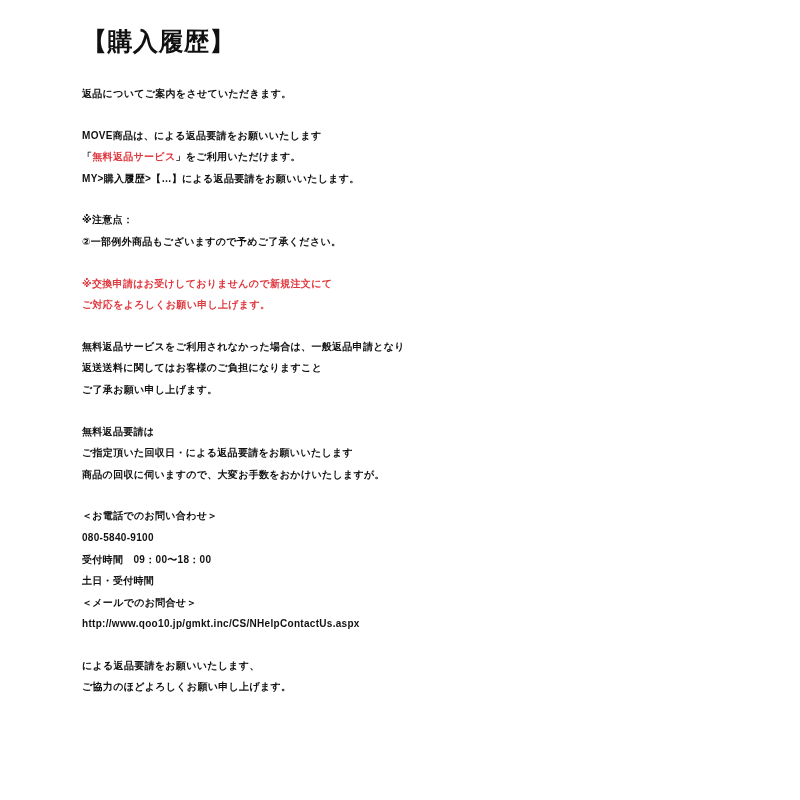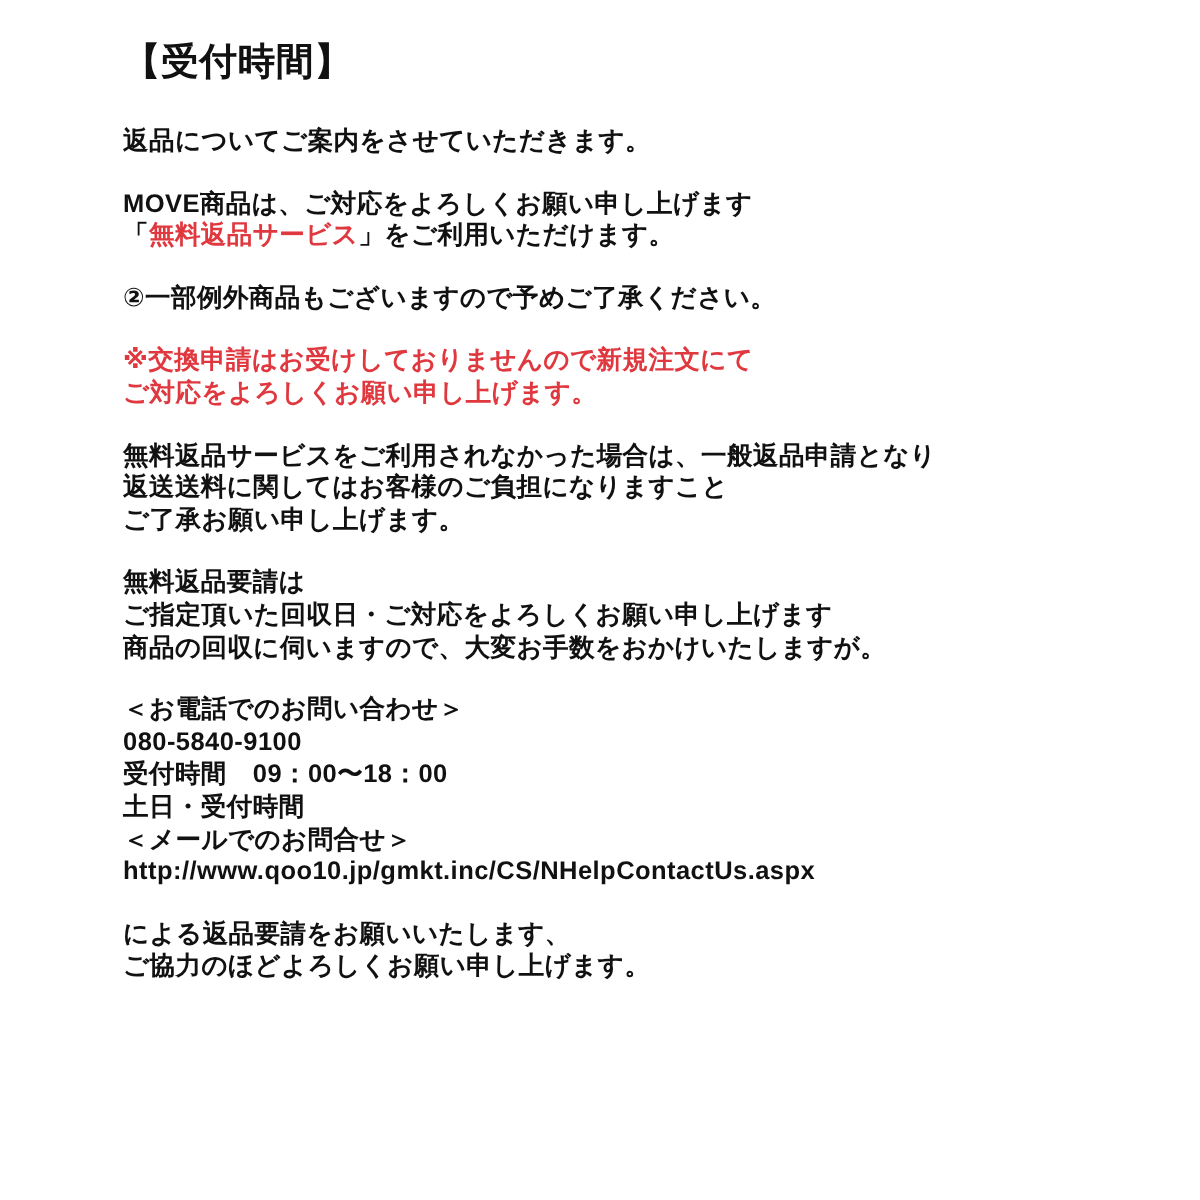--- a/index.html
+++ b/index.html
@@ -22,69 +22,71 @@
     top: 26px;
     width: 660px;
   }
   .doc-title {
     font-size: 25px;
     letter-spacing: 0.5px;
     margin: 0 0 27px 0;
     line-height: 1.2;
   }
   .para {
-    font-size: 17px;
+    font-size: 10px;
     line-height: 21.6px;
     margin: 0 0 20px 0;
     letter-spacing: 0.3px;
     white-space: nowrap;
   }
   .para .line { display: block; }
   .red { color: var(--accent-red, #e0383f); }
   .url-link {
     color: #111111;
     text-underline-offset: 2px;
     text-decoration-thickness: 2px;
     cursor: pointer;
   }
 </style>
 </head>
 <body style="background: rgb(255, 255, 255); color: rgb(17, 17, 17);">
 
 <div class="doc">
 
-  <h1 class="doc-title">【受付時間】</h1>
+  <h1 class="doc-title">【購入履歴】</h1>
 
   <p class="para">
     <span class="line">返品についてご案内をさせていただきます。</span>
   </p>
 
   <p class="para">
-    <span class="line">MOVE商品は、ご対応をよろしくお願い申し上げます</span>
+    <span class="line">MOVE商品は、による返品要請をお願いいたします</span>
     <span class="line"><span>「</span><span class="red">無料返品サービス</span><span>」をご利用いただけます。</span></span>
+    <span class="line">MY&gt;購入履歴&gt;【…】による返品要請をお願いいたします。</span>
   </p>
 
   <p class="para">
+    <span class="line">※注意点：</span>
     <span class="line">②一部例外商品もございますので予めご了承ください。</span>
   </p>
 
   <p class="para red">
     <span class="line">※交換申請はお受けしておりませんので新規注文にて</span>
     <span class="line">ご対応をよろしくお願い申し上げます。</span>
   </p>
 
   <p class="para">
     <span class="line">無料返品サービスをご利用されなかった場合は、一般返品申請となり</span>
     <span class="line">返送送料に関してはお客様のご負担になりますこと</span>
     <span class="line">ご了承お願い申し上げます。</span>
   </p>
 
   <p class="para">
     <span class="line">無料返品要請は</span>
-    <span class="line">ご指定頂いた回収日・ご対応をよろしくお願い申し上げます</span>
+    <span class="line">ご指定頂いた回収日・による返品要請をお願いいたします</span>
     <span class="line">商品の回収に伺いますので、大変お手数をおかけいたしますが。</span>
   </p>
 
 
   <p class="para">
     <span class="line">＜お電話でのお問い合わせ＞</span>
     <span class="line">080-5840-9100</span>
     <span class="line">受付時間　09：00〜18：00</span>
     <span class="line">土日・受付時間</span>
     <span class="line">＜メールでのお問合せ＞</span>

